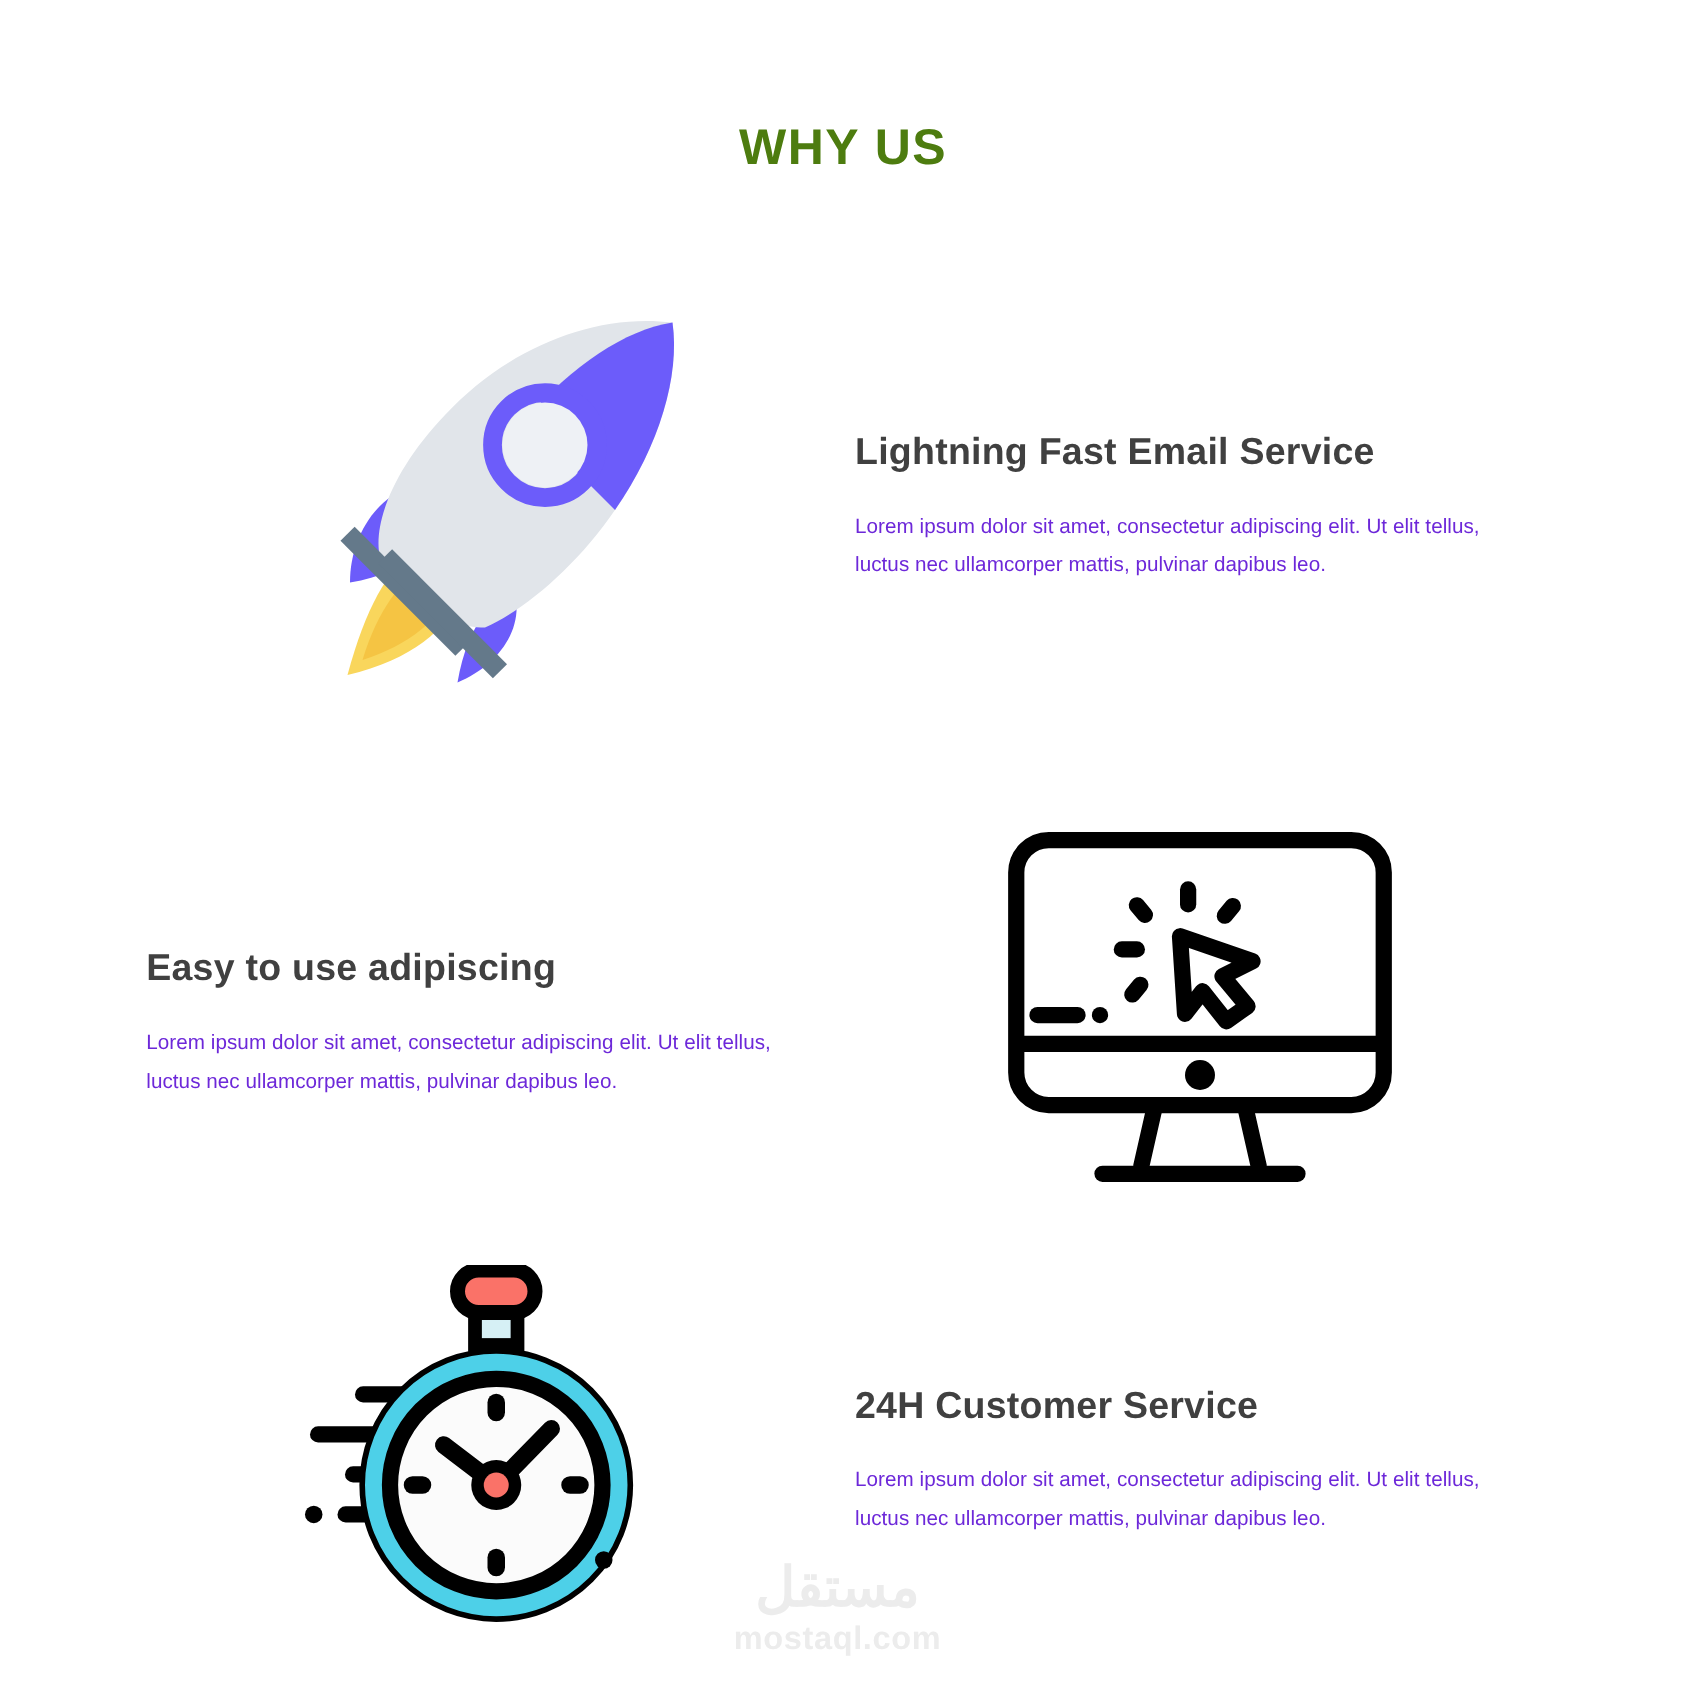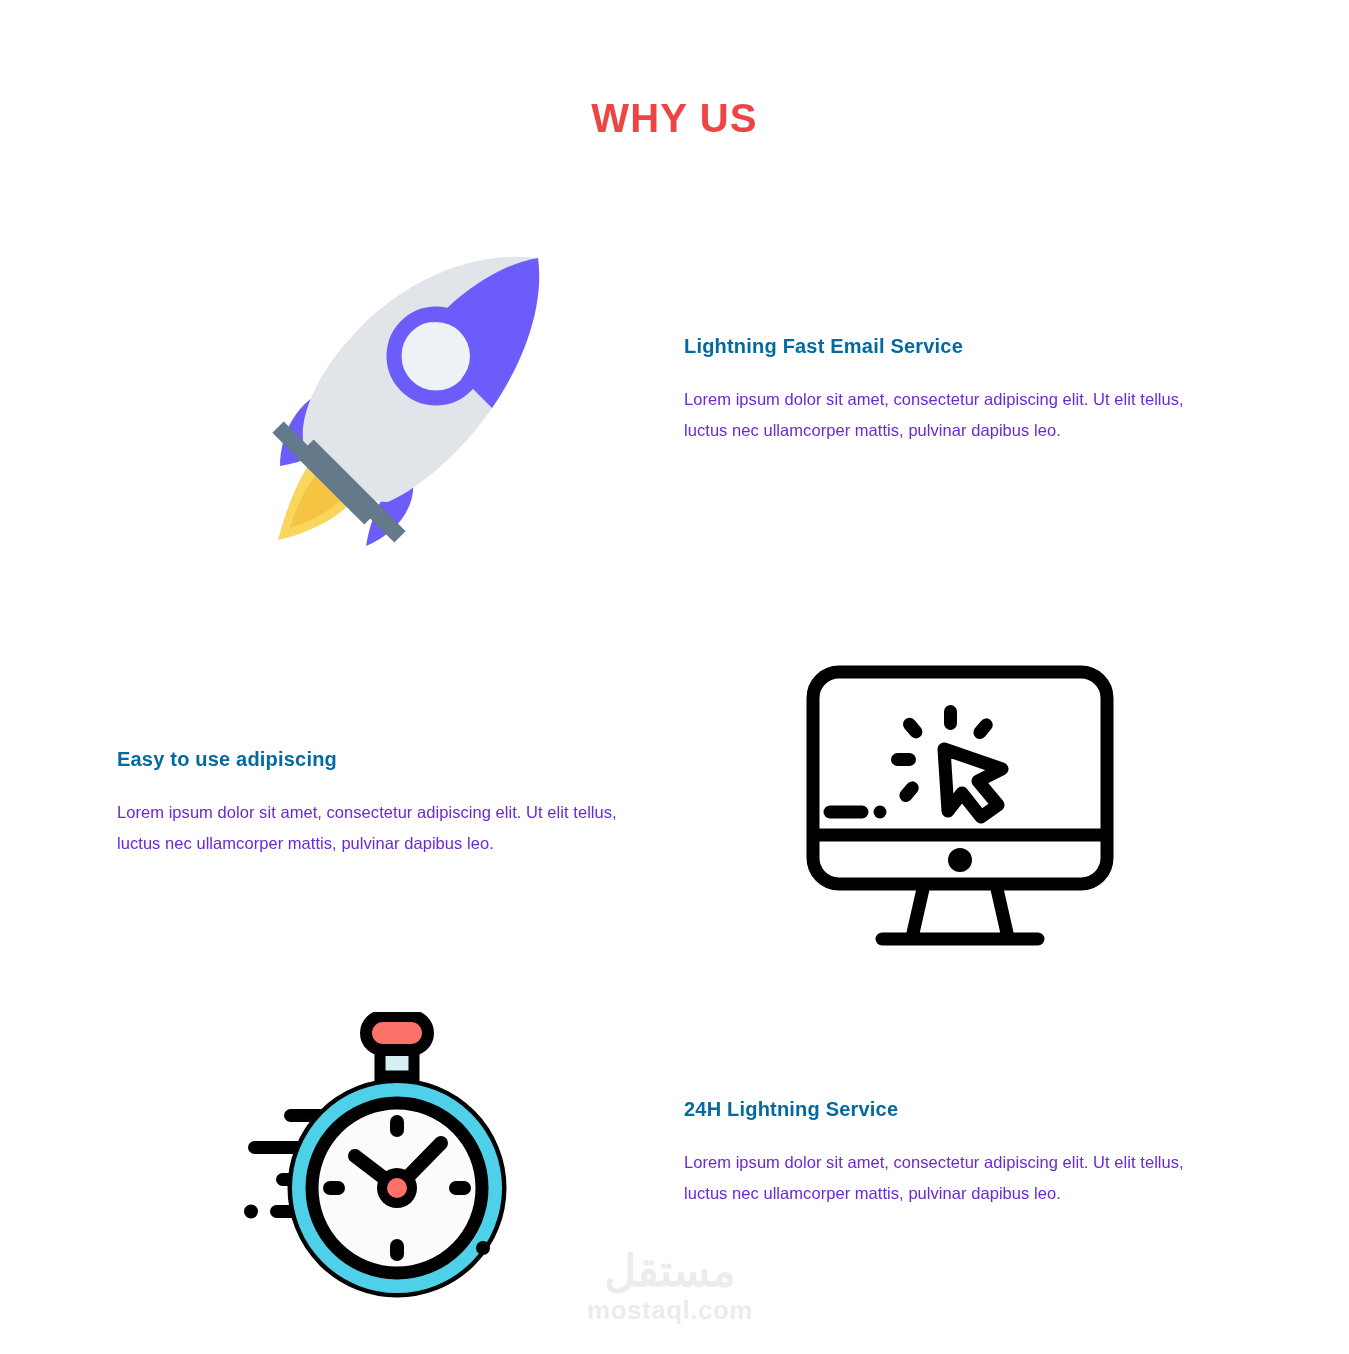--- a/index.html
+++ b/index.html
@@ -27,35 +27,35 @@
   
   .section-title {
     position: absolute;
     left: 0;
     top: 96px;
     width: 1349px;
     text-align: center;
     font-size: 40px;
     font-weight: bold;
     letter-spacing: 1.2px;
-    color: #ef4444;
+    color: #4d7c0f;
     line-height: 1.1;
   }
 
   
   .feature-text {
     position: absolute;
     width: 530px;
   }
   .feature-heading {
-    font-size: 20px;
-    font-weight: bold;
-    color: #0369a1;
+    font-size: 30px;
+    font-weight: bold;
+    color: #404040;
     letter-spacing: 0.2px;
-    margin: 0 0 26px 0;
+    margin: 10px 0 26px 0;
     line-height: 1.2;
   }
   .feature-body {
     font-size: 16.5px;
     color: #6d28d9;
     line-height: 1.85;
     margin: 0;
     letter-spacing: 0.05px;
   }
 
@@ -207,21 +207,21 @@
       <g fill="none" stroke="#000000" stroke-width="14" stroke-linecap="round">
         <line x1="159" y1="176" x2="117" y2="144"></line>
         <line x1="159" y1="176" x2="203" y2="131"></line>
       </g>
       <circle cx="159" cy="176" r="20" fill="#000000"></circle>
       <circle cx="159" cy="176" r="10" fill="#fa7268"></circle>
     </svg>
   </div>
 
   <div class="feature-text" id="feature-text-3">
-    <h3 class="feature-heading">24H Lightning Service</h3>
+    <h3 class="feature-heading">24H Customer Service</h3>
     <p class="feature-body">Lorem ipsum dolor sit amet, consectetur adipiscing elit. Ut elit tellus, luctus nec ullamcorper mattis, pulvinar dapibus leo.</p>
   </div>
 
   <div class="watermark">
     <div class="watermark-ar">مستقل</div>
     <div class="watermark-domain">mostaql.com</div>
   </div>
 
 </div>
 

